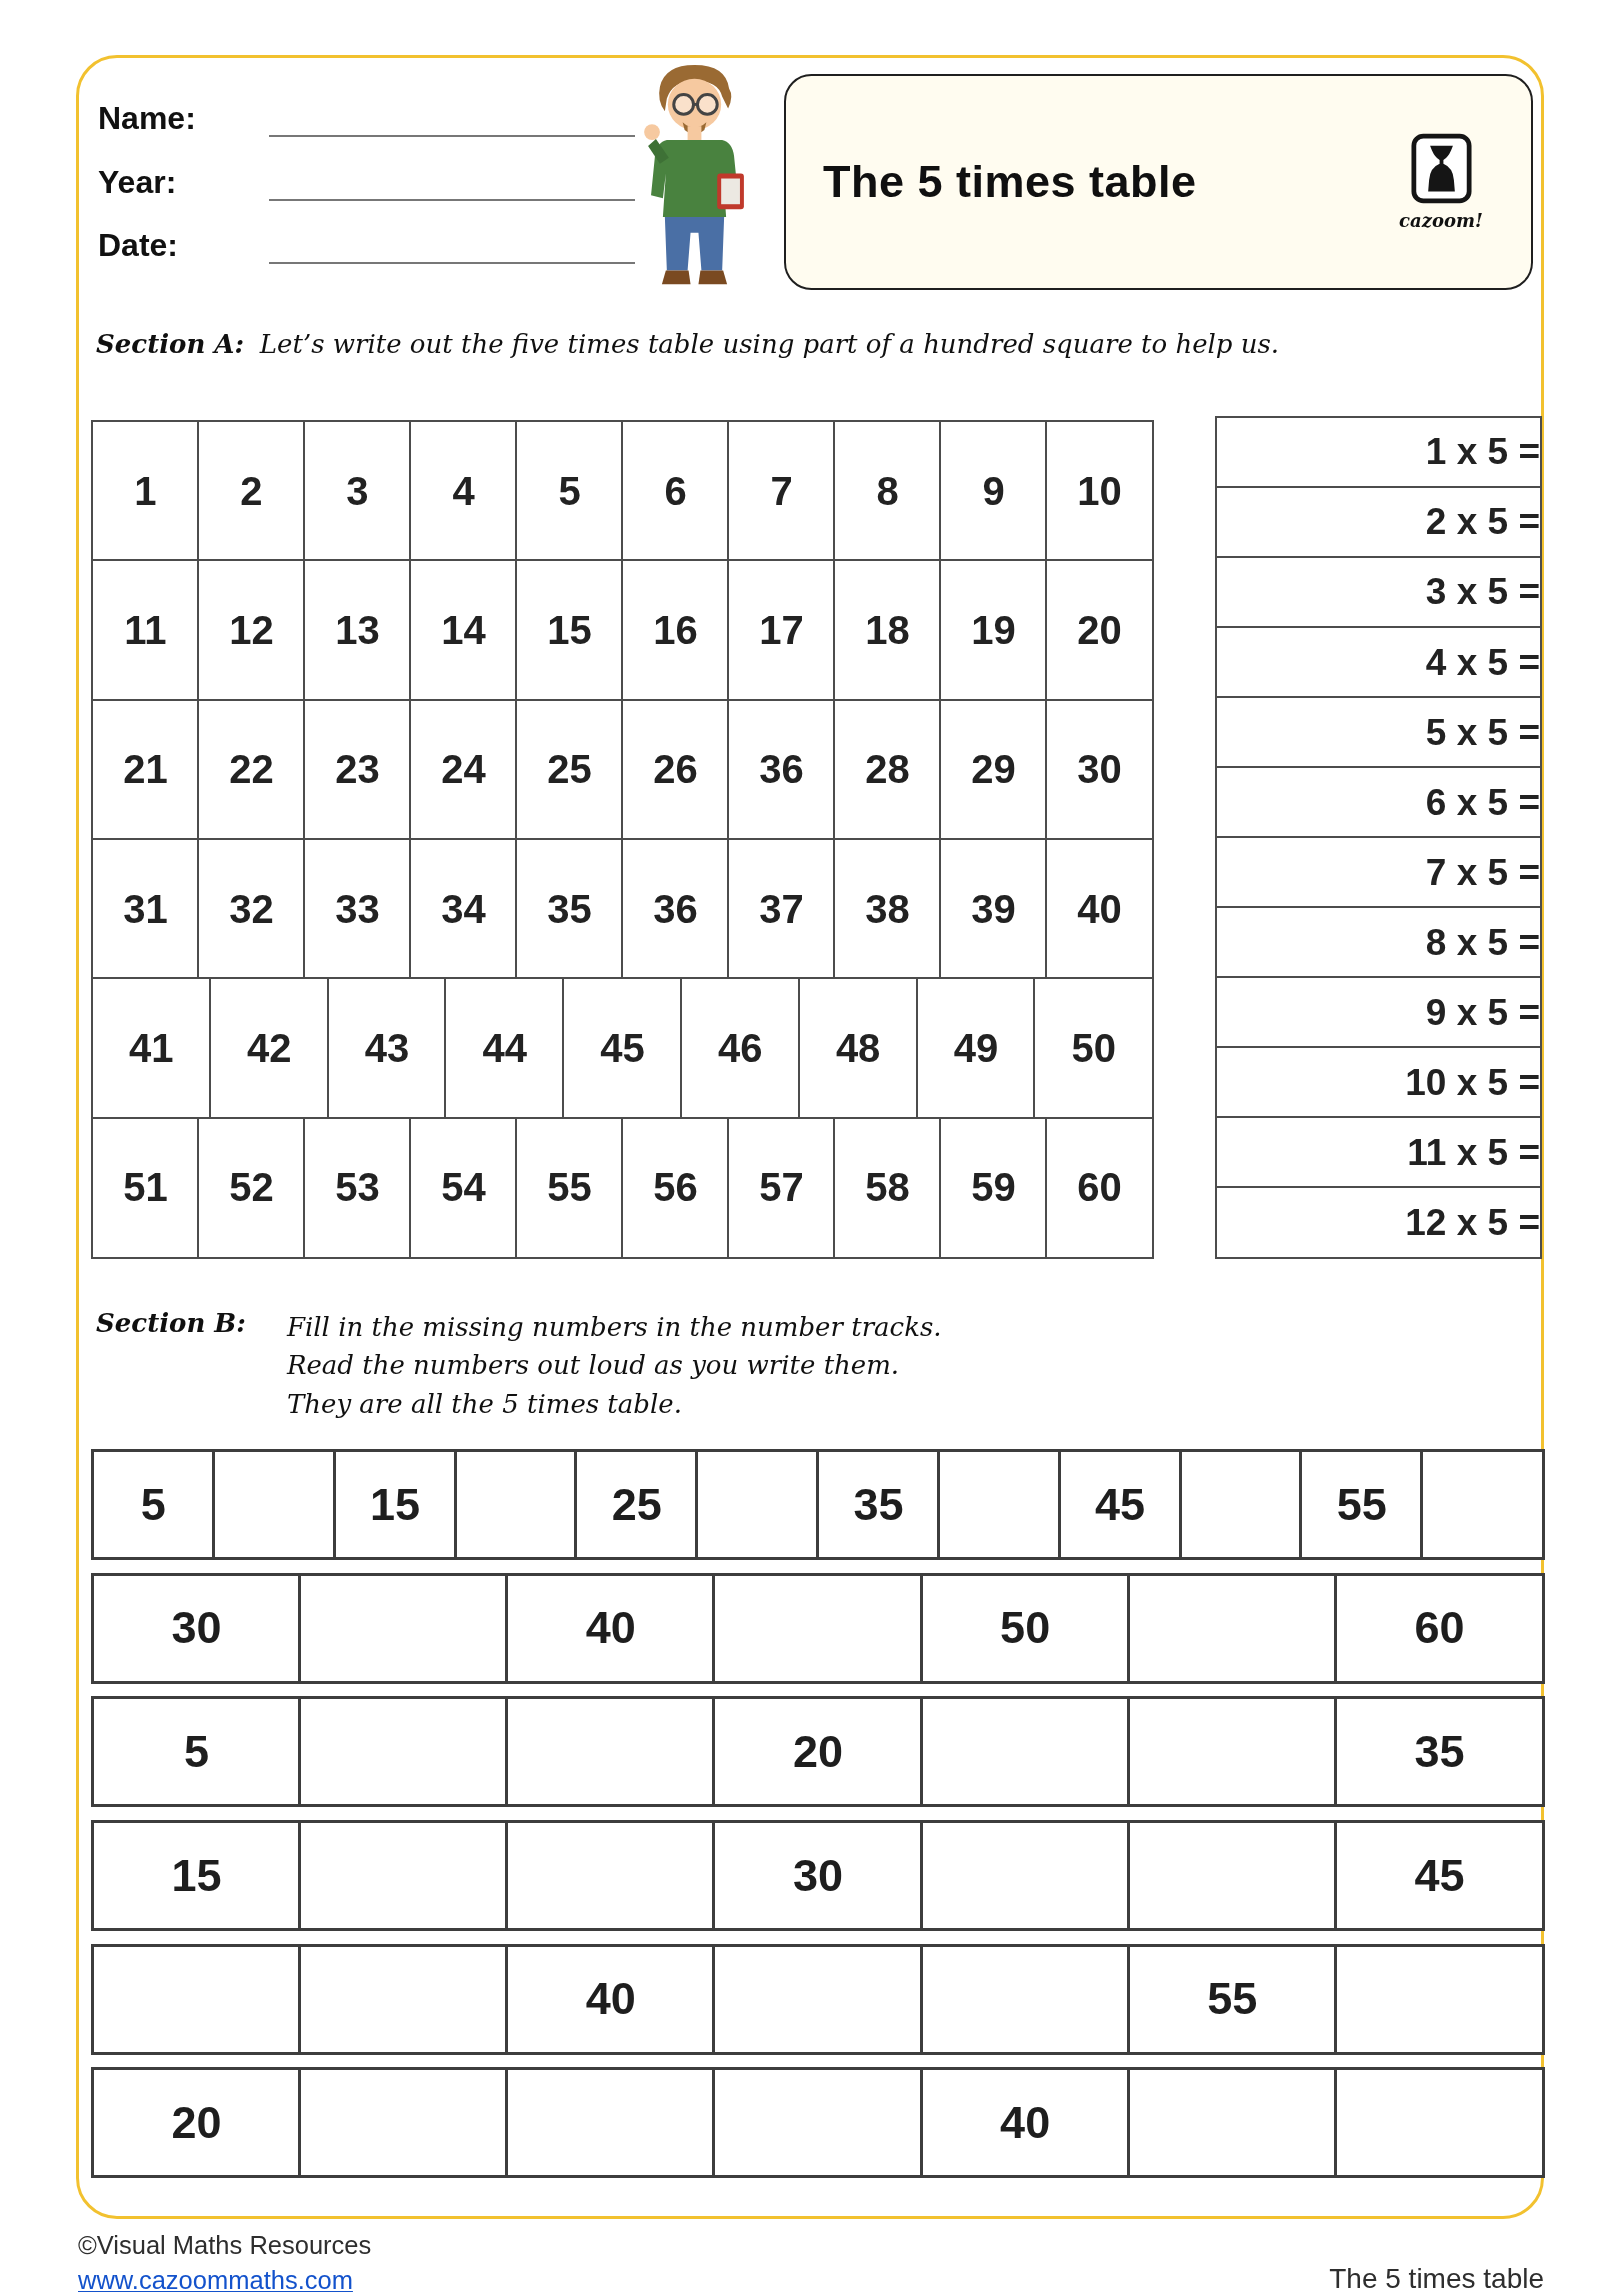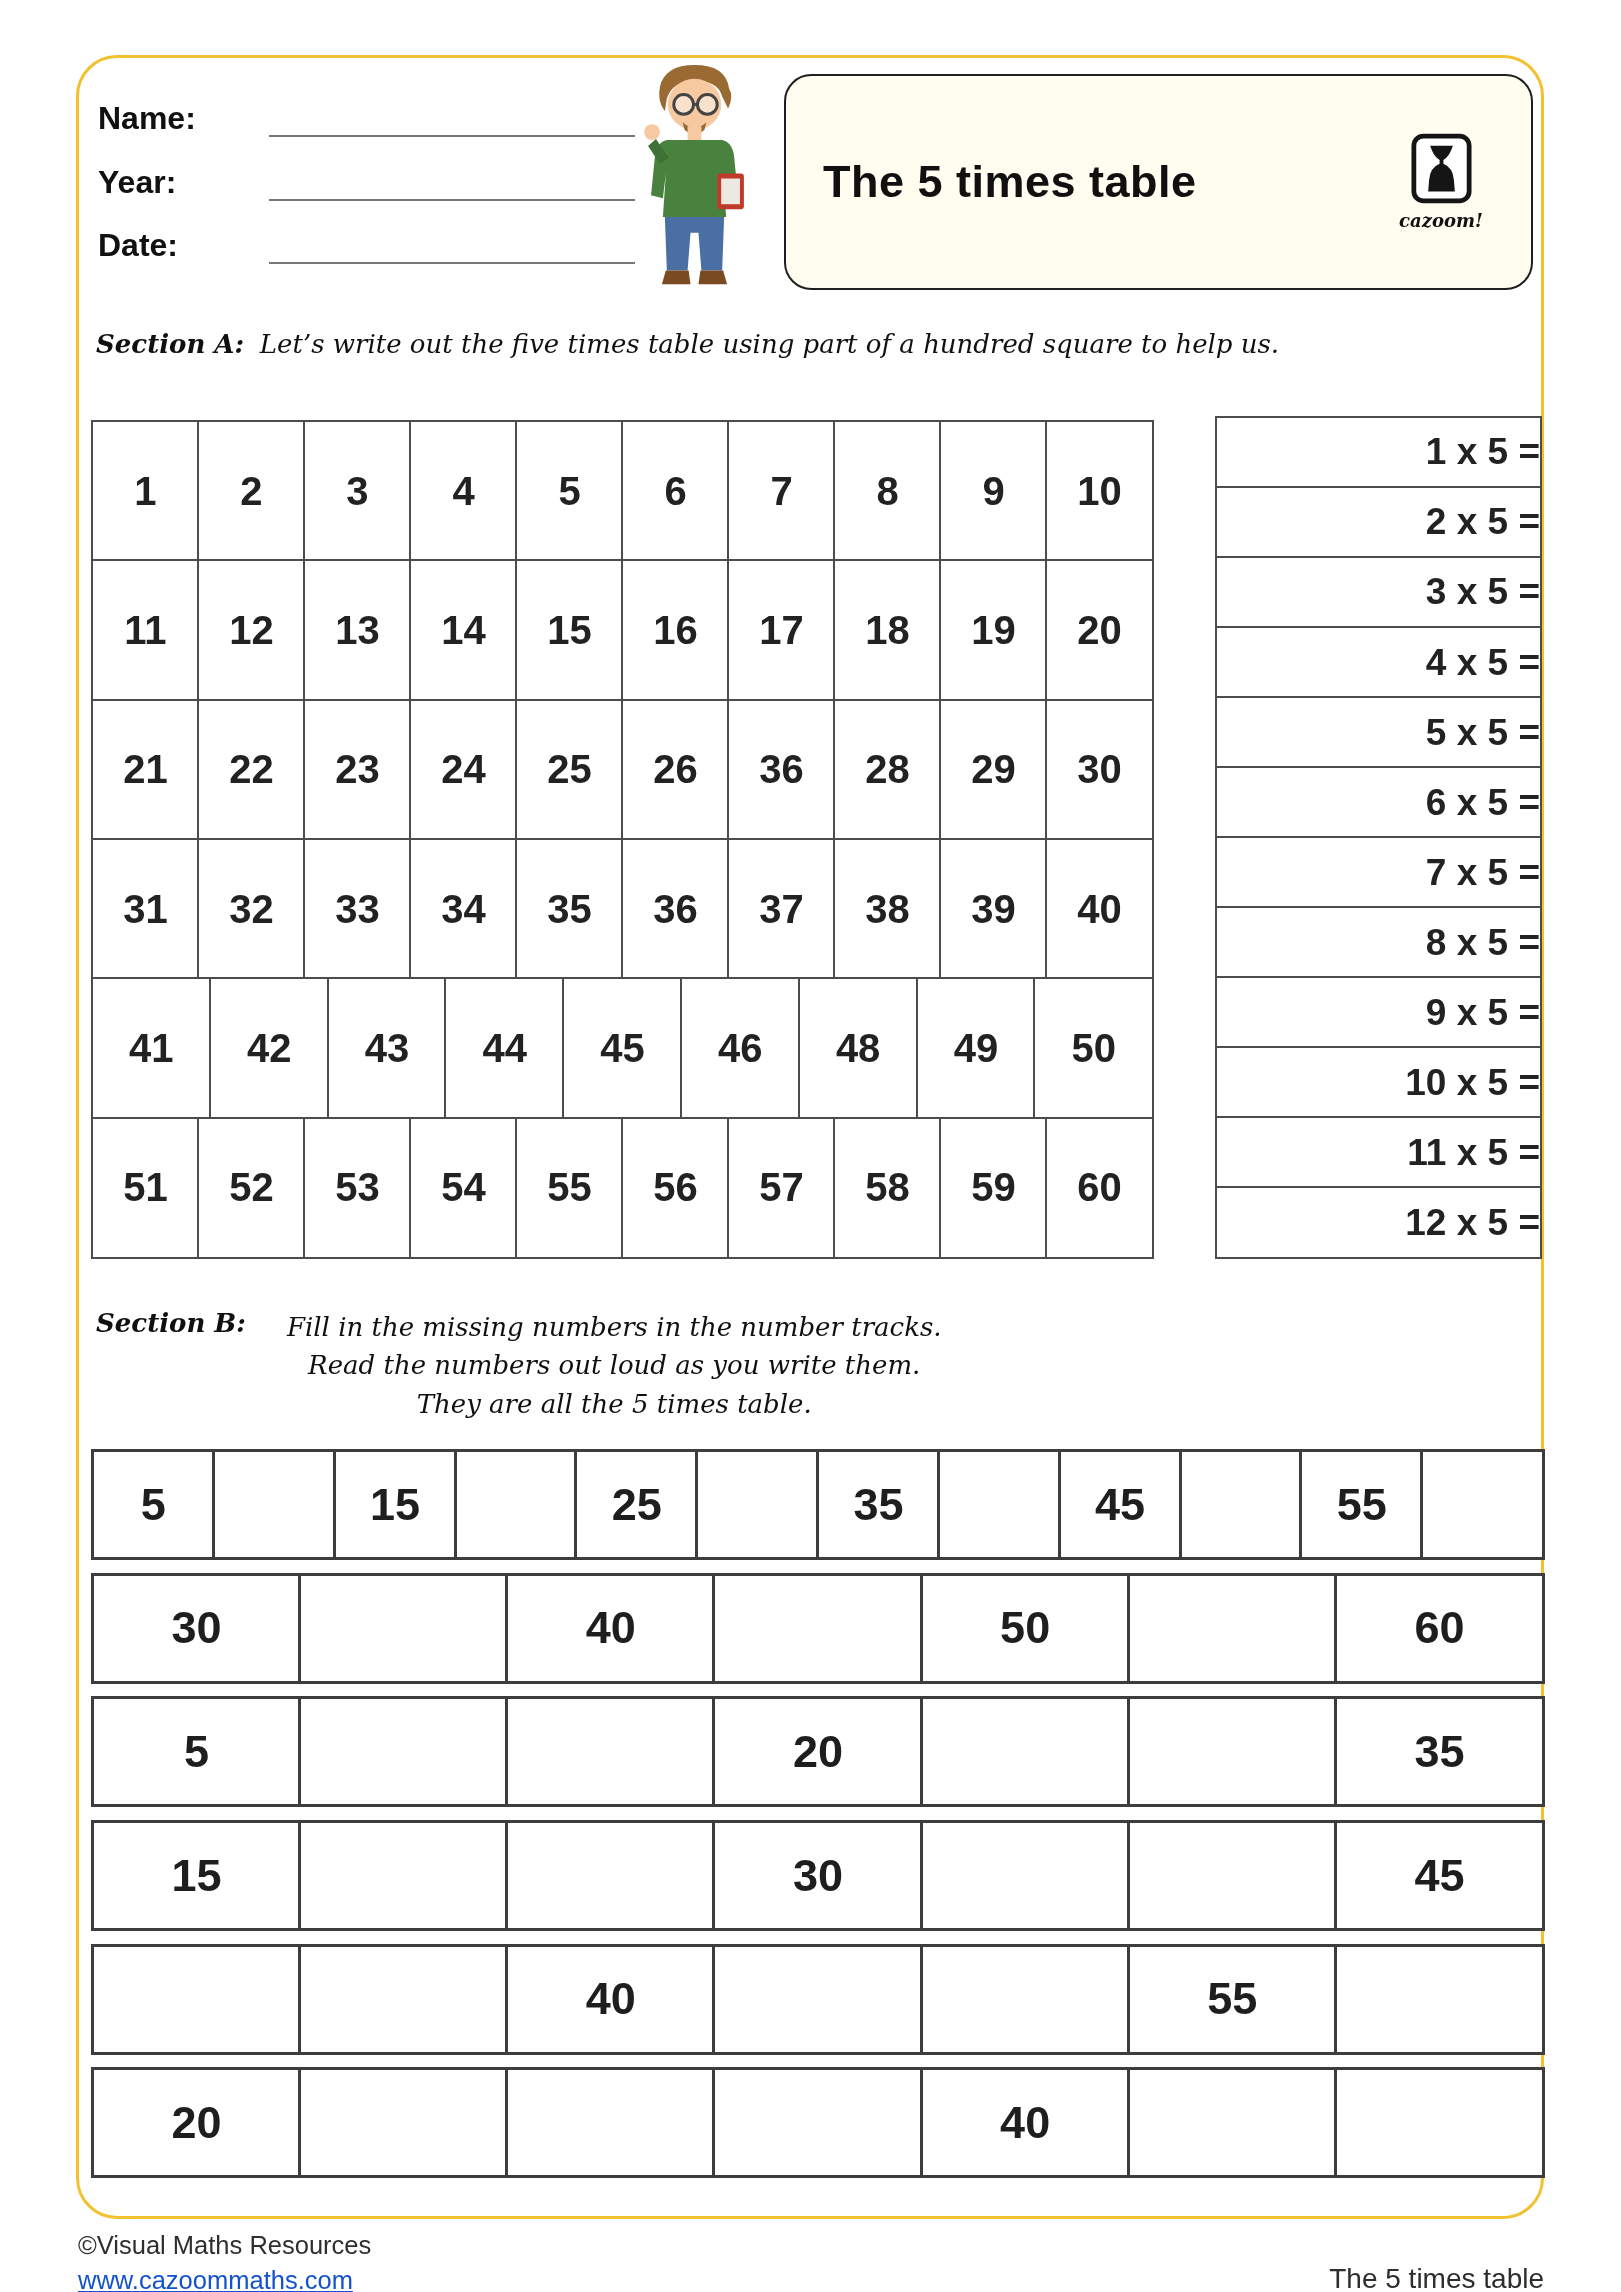--- a/index.html
+++ b/index.html
@@ -45,21 +45,21 @@
 
   
   .equations { position:absolute; left:1215px; top:416px; width:327px; height:843px;
                display:flex; flex-direction:column; }
   .eq-row { flex:1; border:2.9px solid #4c4c4c; background:#fff;
             display:flex; align-items:center; justify-content:flex-end; 
             font-size:37px; font-weight:700; color:#222; }
   .eq-row + .eq-row { margin-top:-2.9px; }
 
   
-  .section-b-text { top:1308px; display:flex; width:1392px;text-align:center; }
+  .section-b-text { top:1308px; display:flex; width:1392px; }
   .sb-label { font-weight:700; margin-right:41px; white-space:nowrap; }
   .sb-lines div { line-height:1.48; }
 
   
   .tracks { position:absolute; left:91px; top:1449px; width:1454px;
             display:flex; flex-direction:column; gap:12.7px; }
   .track { height:111px; display:flex; }
   .track-cell { flex:1; border:3.9px solid #3d3d3d; background:#fff;
                 display:flex; align-items:center; justify-content:center;
                 font-size:45px; font-weight:700; color:#1e1e1e; }

